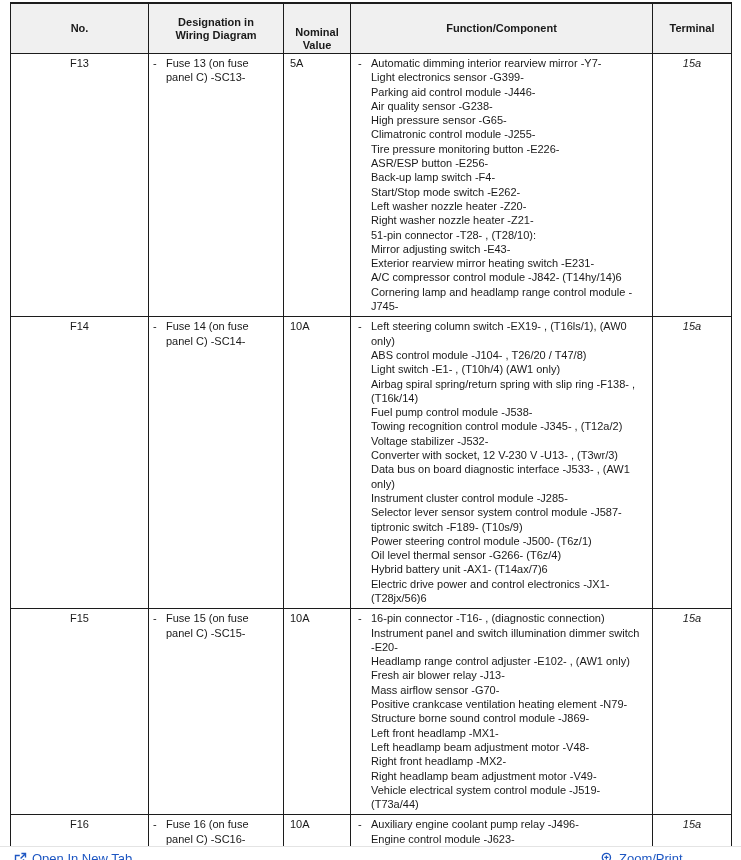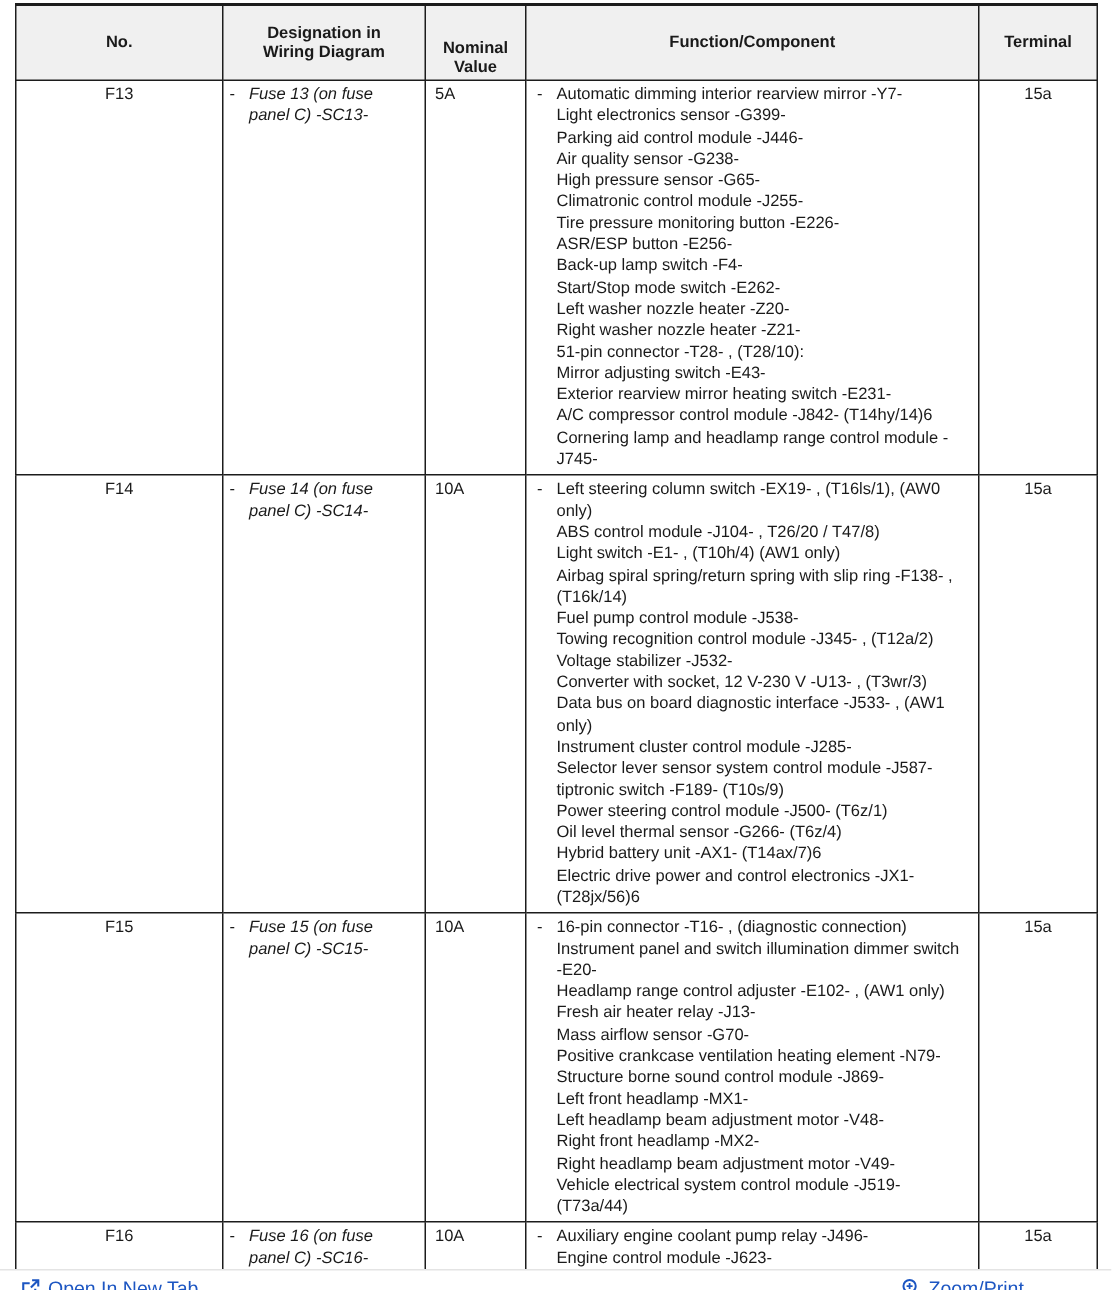--- a/index.html
+++ b/index.html
@@ -25,25 +25,25 @@
     border-bottom:1.5px solid #1c1c1c;
   }
   thead th .hwrap { display:inline-block; }
   thead th.h-designation .hwrap { max-width:94px; }
   thead th.h-nominal .hwrap { max-width:52px;margin-top:21px; }
 
   td { padding:2px 3px 3px 3px; line-height:14.3px; }
   td.c-no { text-align:center; }
   td.c-designation { position:relative; padding-left:17px; padding-right:4px; }
   td.c-designation .dash { position:absolute; left:4px; top:2px; }
-  td.c-designation .dtext { max-width:100px;font-style:italic; }
+  td.c-designation .dtext { max-width:100px; }
   td.c-nominal { padding-left:6px; }
   td.c-function { position:relative; padding-left:20px; padding-right:6px; }
   td.c-function .dash { position:absolute; left:7px; top:2px; }
-  td.c-terminal { text-align:center; }
+  td.c-terminal { text-align:center;font-style:italic; }
   .fn { margin:0; }
 
   .footer {
     position:absolute; left:0; top:846px; width:741px; height:22px;
     background:#ffffff; border-top:1px solid #e4e4e4;
   }
   .link {
     position:absolute; top:4px; display:flex; align-items:center; gap:5px;
     font-size:13px; color:#1d56c2; cursor:pointer; text-decoration:none;
     white-space:nowrap;
@@ -136,21 +136,21 @@
           <td class="c-designation">
             <span class="dash">-</span>
             <div class="dtext">Fuse 15 (on fuse panel C) -SC15-</div>
           </td>
           <td class="c-nominal">10A</td>
           <td class="c-function">
             <span class="dash">-</span>
             <div class="fn">16-pin connector -T16- , (diagnostic connection)</div>
             <div class="fn">Instrument panel and switch illumination dimmer switch -E20-</div>
             <div class="fn">Headlamp range control adjuster -E102- , (AW1 only)</div>
-            <div class="fn">Fresh air heater relay -J13-</div>
+            <div class="fn">Fresh air blower relay -J13-</div>
             <div class="fn">Mass airflow sensor -G70-</div>
             <div class="fn">Positive crankcase ventilation heating element -N79-</div>
             <div class="fn">Structure borne sound control module -J869-</div>
             <div class="fn">Left front headlamp -MX1-</div>
             <div class="fn">Left headlamp beam adjustment motor -V48-</div>
             <div class="fn">Right front headlamp -MX2-</div>
             <div class="fn">Right headlamp beam adjustment motor -V49-</div>
             <div class="fn">Vehicle electrical system control module -J519- (T73a/44)</div>
           </td>
           <td class="c-terminal">15a</td>

